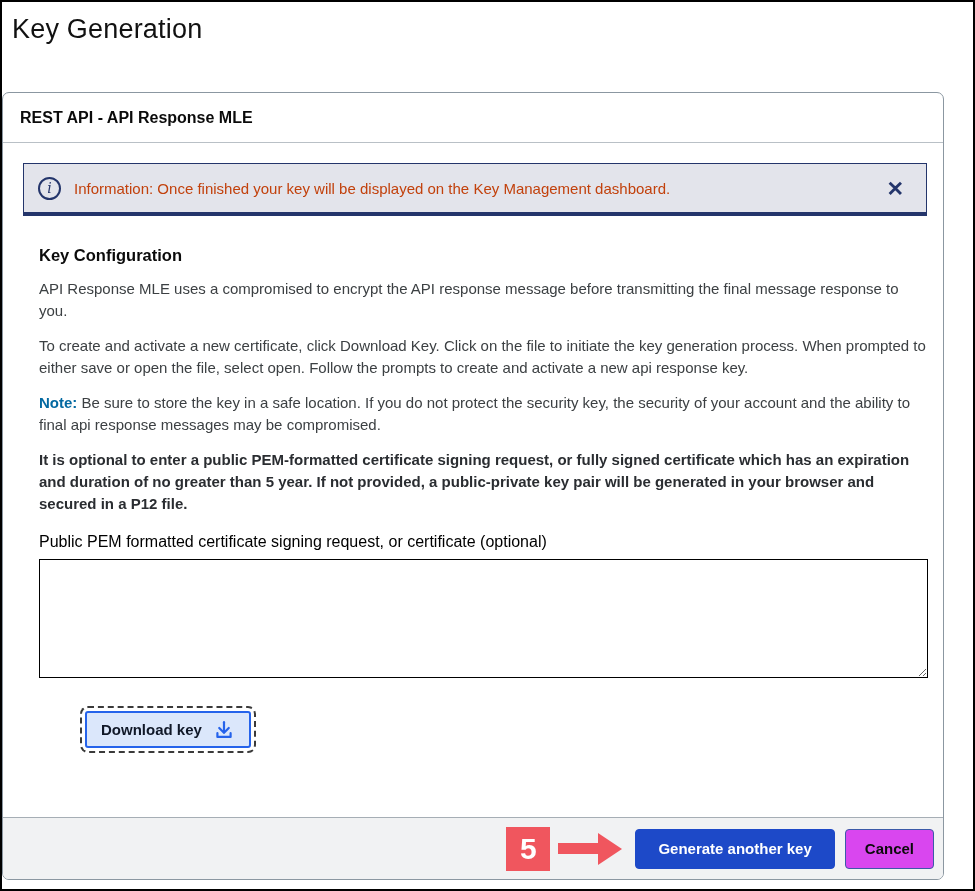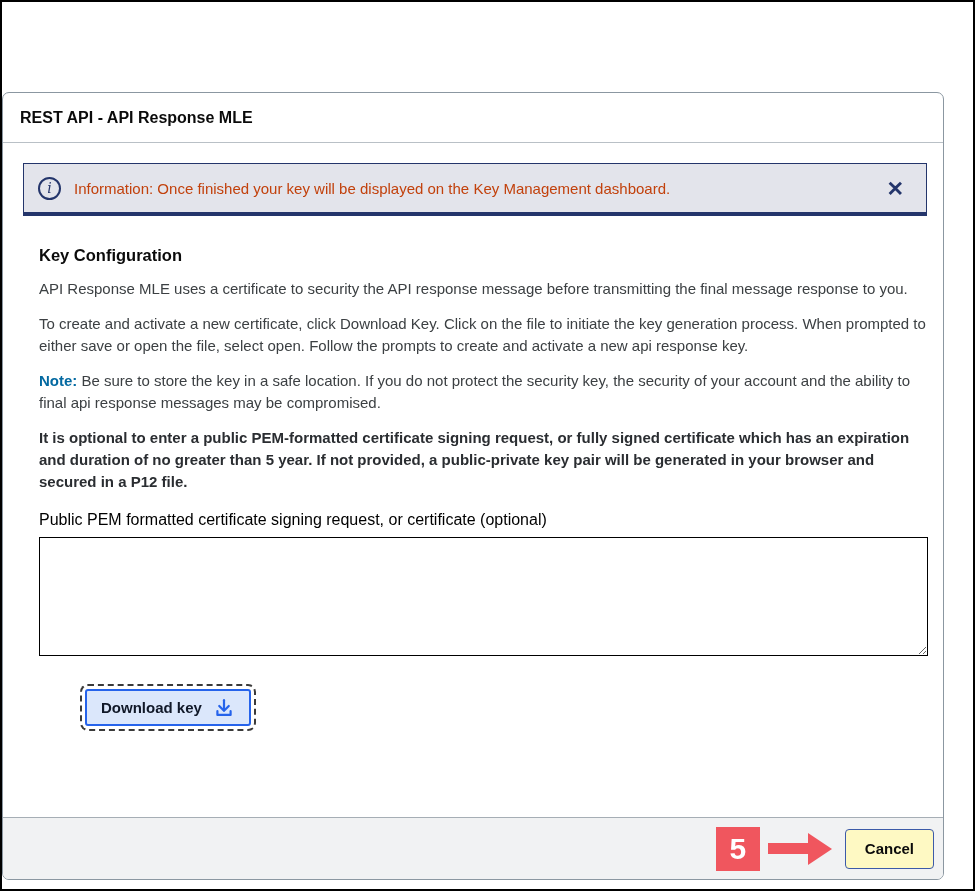--- a/index.html
+++ b/index.html
@@ -93,51 +93,52 @@
     border-left:24px solid var(--annotation-red,#f0565e);
   }
   .btn-primary{
     height:40px; padding:0 22px; margin-right:10px;
     background:var(--primary-blue,#1d49c8); color:#fff;
     border:1px solid var(--primary-blue,#1d49c8); border-radius:4px;
     font-family:"Liberation Sans", sans-serif; font-size:15px; font-weight:700; cursor:pointer;
   }
   .btn-secondary{
     height:40px; padding:0 19px;
-    background:#fef9c3; color:#0b0b0b;
+    background:#d946ef; color:#0b0b0b;
     border:1px solid #3c5aa8; border-radius:4px;
     font-family:"Liberation Sans", sans-serif; font-size:15px; font-weight:700; cursor:pointer;text-align:right;
   }
 </style>
 </head>
 <body>
 
 <div class="screen">
 
+  <h1 class="page-title">Key Generation</h1>
 
   <div class="card">
 
     <div class="card-header">
       <span>REST API - API Response MLE</span>
     </div>
 
     <div class="card-body">
 
       <div class="banner">
         <span class="info-icon">
           <span>i</span>
         </span>
         <span class="banner-text">Information: Once finished your key will be displayed on the Key Management dashboard.</span>
         <button class="banner-close">✕</button>
       </div>
 
       <div class="content">
         <h2 class="section-title">Key Configuration</h2>
 
-        <p>API Response MLE uses a certificate to security the API response message before transmitting the final message response to you.</p>
+        <p>API Response MLE uses a compromised to encrypt the API response message before transmitting the final message response to you.</p>
         <p>To create and activate a new certificate, click Download Key. Click on the file to initiate the key generation process. When prompted to either save or open the file, select open. Follow the prompts to create and activate a new api response key.</p>
         <p><b>Note:</b> <span>Be sure to store the key in a safe location. If you do not protect the security key, the security of your account and the ability to final api response messages may be compromised.</span></p>
         <p class="bold">It is optional to enter a public PEM-formatted certificate signing request, or fully signed certificate which has an expiration and duration of no greater than 5 year. If not provided, a public-private key pair will be generated in your browser and secured in a P12 file.</p>
 
         <div class="pem-label">Public PEM formatted certificate signing request, or certificate (optional)</div>
         <textarea class="pem-input" aria-label="Public PEM formatted certificate signing request, or certificate (optional)" style=""></textarea>
 
         <button class="download-btn">
           <span>Download key</span>
           <span>
@@ -151,17 +152,18 @@
       </div>
 
     </div>
 
     <div class="card-footer">
       <div class="step-badge">5</div>
       <div class="red-arrow">
         <span class="shaft"></span>
         <span class="head"></span>
       </div>
+      <button class="btn-primary">Generate another key</button>
       <button class="btn-secondary">Cancel</button>
     </div>
 
   </div>
 </div>
 
 </body></html>

